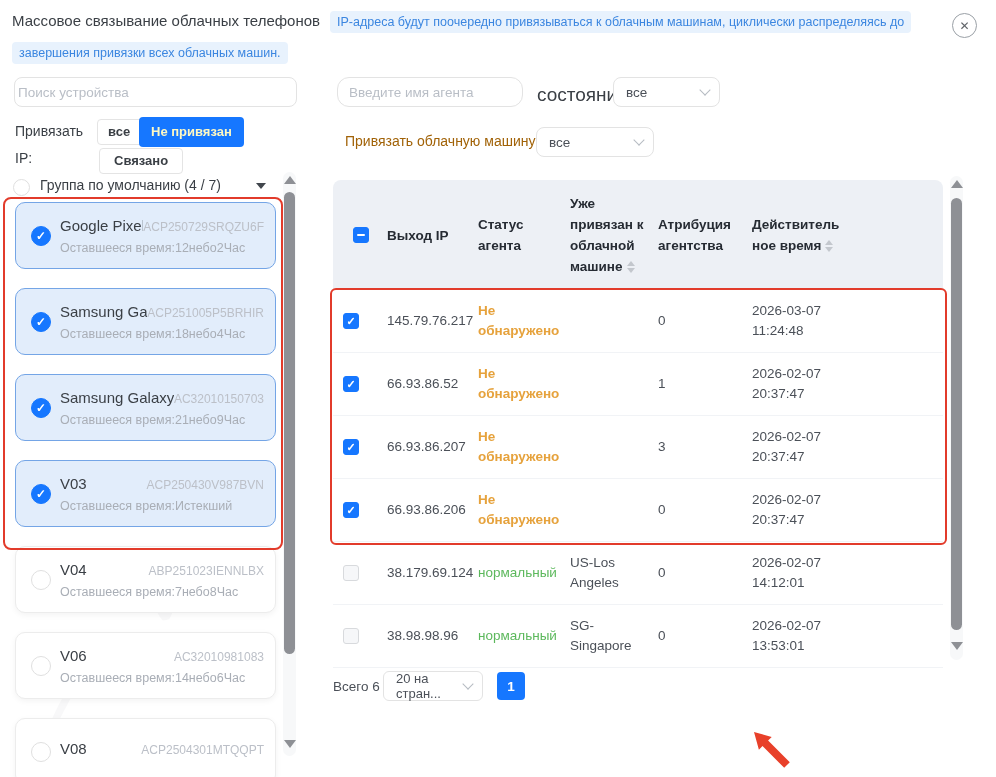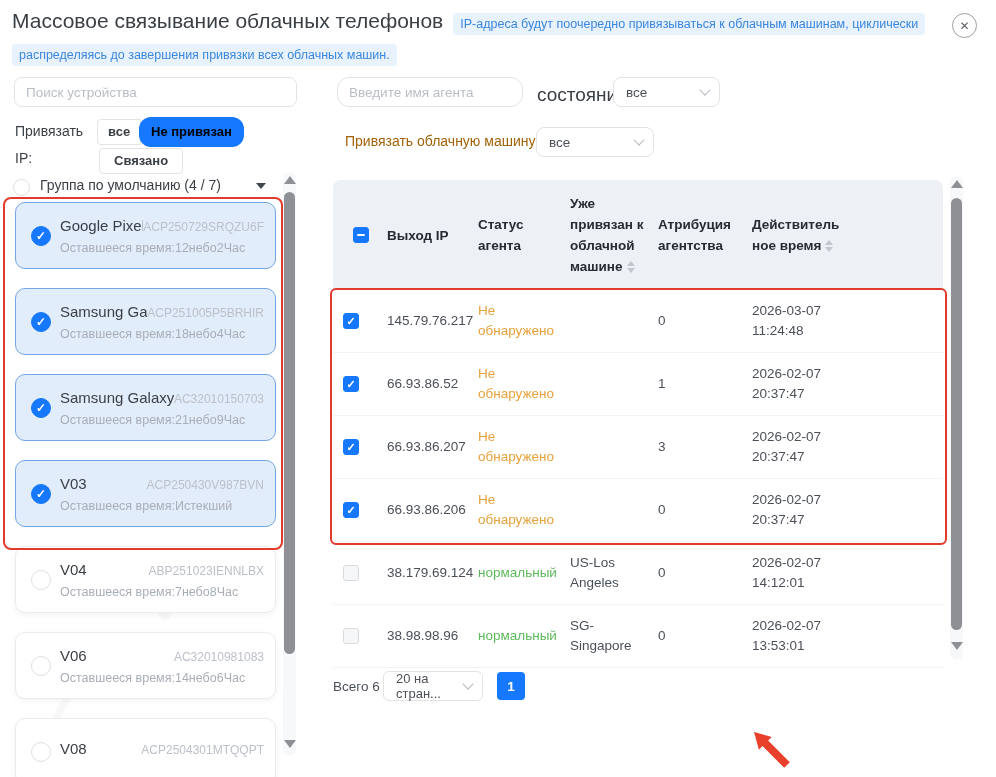--- a/index.html
+++ b/index.html
@@ -1,38 +1,38 @@
 <!DOCTYPE html>
 <html><head>
 <meta charset="utf-8">
 <style>
   html,body{margin:0;padding:0;background:#fff;}
   .page{position:relative;width:996px;height:777px;background:#fff;overflow:hidden;
         font-family:"Liberation Sans",sans-serif;color:#3a3f45;}
 
   
   .header{position:absolute;left:12px;top:6px;width:936px;line-height:29px;}
-  .title{font-size:21px;color:#3a3f45;margin-right:10px;}
+  .title{font-size:15px;color:#3a3f45;margin-right:10px;}
   .notice{font-size:12.5px;color:#3b86e0;background:#e8f2fd;padding:4px 7px;border-radius:4px;
           -webkit-box-decoration-break:clone;box-decoration-break:clone;}
   .close-btn{position:absolute;left:952px;top:13px;width:23px;height:23px;border:1px solid #9aa0a6;
              border-radius:50%;color:#5f6368;font-size:12px;display:flex;align-items:center;
              justify-content:center;cursor:pointer;background:#fff;}
 
   
   .search-input{position:absolute;left:14px;top:77px;width:283px;height:30px;border:1px solid #e3e3e3;
-                border-radius:8px;box-sizing:border-box;padding:0 11px;font-size:13.5px;color:#3a3f45;outline:none;
+                border-radius:8px;box-sizing:border-box;padding:0 3px;font-size:13.5px;color:#3a3f45;outline:none;
                 font-family:"Liberation Sans",sans-serif;}
   .search-input::placeholder,.agent-input::placeholder{color:#b9bec6;}
   .filter-label{position:absolute;left:15px;top:118px;width:82px;font-size:14px;color:#3a3f45;line-height:27px;}
   .fbtn{position:absolute;box-sizing:border-box;font-size:13px;font-weight:600;color:#3a3f45;background:#fff;
         border:1px solid #e4e4e4;text-align:center;cursor:pointer;}
   .fbtn-all{left:97px;top:119px;height:26px;line-height:24px;padding:0 10px;border-radius:4px 0 0 4px;}
-  .fbtn-unbound{left:139px;top:117px;height:30px;line-height:30px;padding:0 12px;border:none;border-radius:12px;
-                background:#1677ff;color:#000000;}
+  .fbtn-unbound{left:139px;top:117px;height:30px;line-height:30px;padding:0 12px;border:none;border-radius:4px;
+                background:#1677ff;color:#fef9c3;}
   .fbtn-bound{left:99px;top:148px;height:26px;line-height:24px;padding:0 14px;border-radius:4px;}
 
   .group-check{position:absolute;left:13px;top:179px;width:15px;height:15px;border:1px solid #dfdfdf;
                border-radius:50%;background:#fff;cursor:pointer;}
   .group-label{position:absolute;left:40px;top:177px;font-size:14px;color:#3a3f45;cursor:pointer;}
   .group-caret{position:absolute;left:256px;top:183px;width:0;height:0;border-left:5px solid transparent;
                border-right:5px solid transparent;border-top:6px solid #41464d;cursor:pointer;}
 
   .device-list{position:absolute;left:15px;top:202px;width:261px;}
   .device-card{position:relative;height:67px;margin-bottom:19px;border-radius:10px;border:1px solid #ececec;
@@ -70,21 +70,21 @@
   .chev{width:7px;height:7px;border-right:1.5px solid #b6bbc2;border-bottom:1.5px solid #b6bbc2;
         transform:rotate(45deg);margin-top:-4px;flex-shrink:0;}
 
   
   .table{position:absolute;left:333px;top:180px;width:610px;}
   .thead,.trow{display:grid;grid-template-columns:54px 91px 92px 88px 94px 100px 1fr;align-items:center;}
   .thead{background:#edf0f5;border-radius:8px 8px 0 0;height:110px;}
   .th{font-size:13.5px;font-weight:700;color:#262b33;line-height:21px;padding-right:10px;overflow-wrap:anywhere;}
   .trow{height:62px;border-bottom:1px solid #f1f3f6;}
   .td{font-size:13.5px;color:#4b5058;line-height:20px;padding-right:10px;}
-  .td-status.warn{color:#e6a23c;}
+  .td-status.warn{color:#e6a23c;font-weight:bold;}
   .td-status.ok{color:#5cb85c;}
   .td-attr,.th-attr{padding-right:6px;}
   .cb{width:16px;height:16px;margin-left:10px;border-radius:3px;display:flex;align-items:center;
       justify-content:center;border:1px solid #d8dadd;background:#f6f7f9;box-sizing:border-box;cursor:pointer;}
   .cb .cb-tick{display:none;color:#fff;font-size:11px;font-weight:700;}
   .cb.checked,.cb.indeterminate{background:#1677ff;border-color:#1677ff;}
   .cb.checked .cb-tick{display:block;}
   .cb .cb-bar{display:none;width:8px;height:2px;background:#fff;border-radius:1px;}
   .cb.indeterminate .cb-bar{display:block;}
   .sort{display:inline-flex;flex-direction:column;vertical-align:middle;margin-left:4px;cursor:pointer;}

